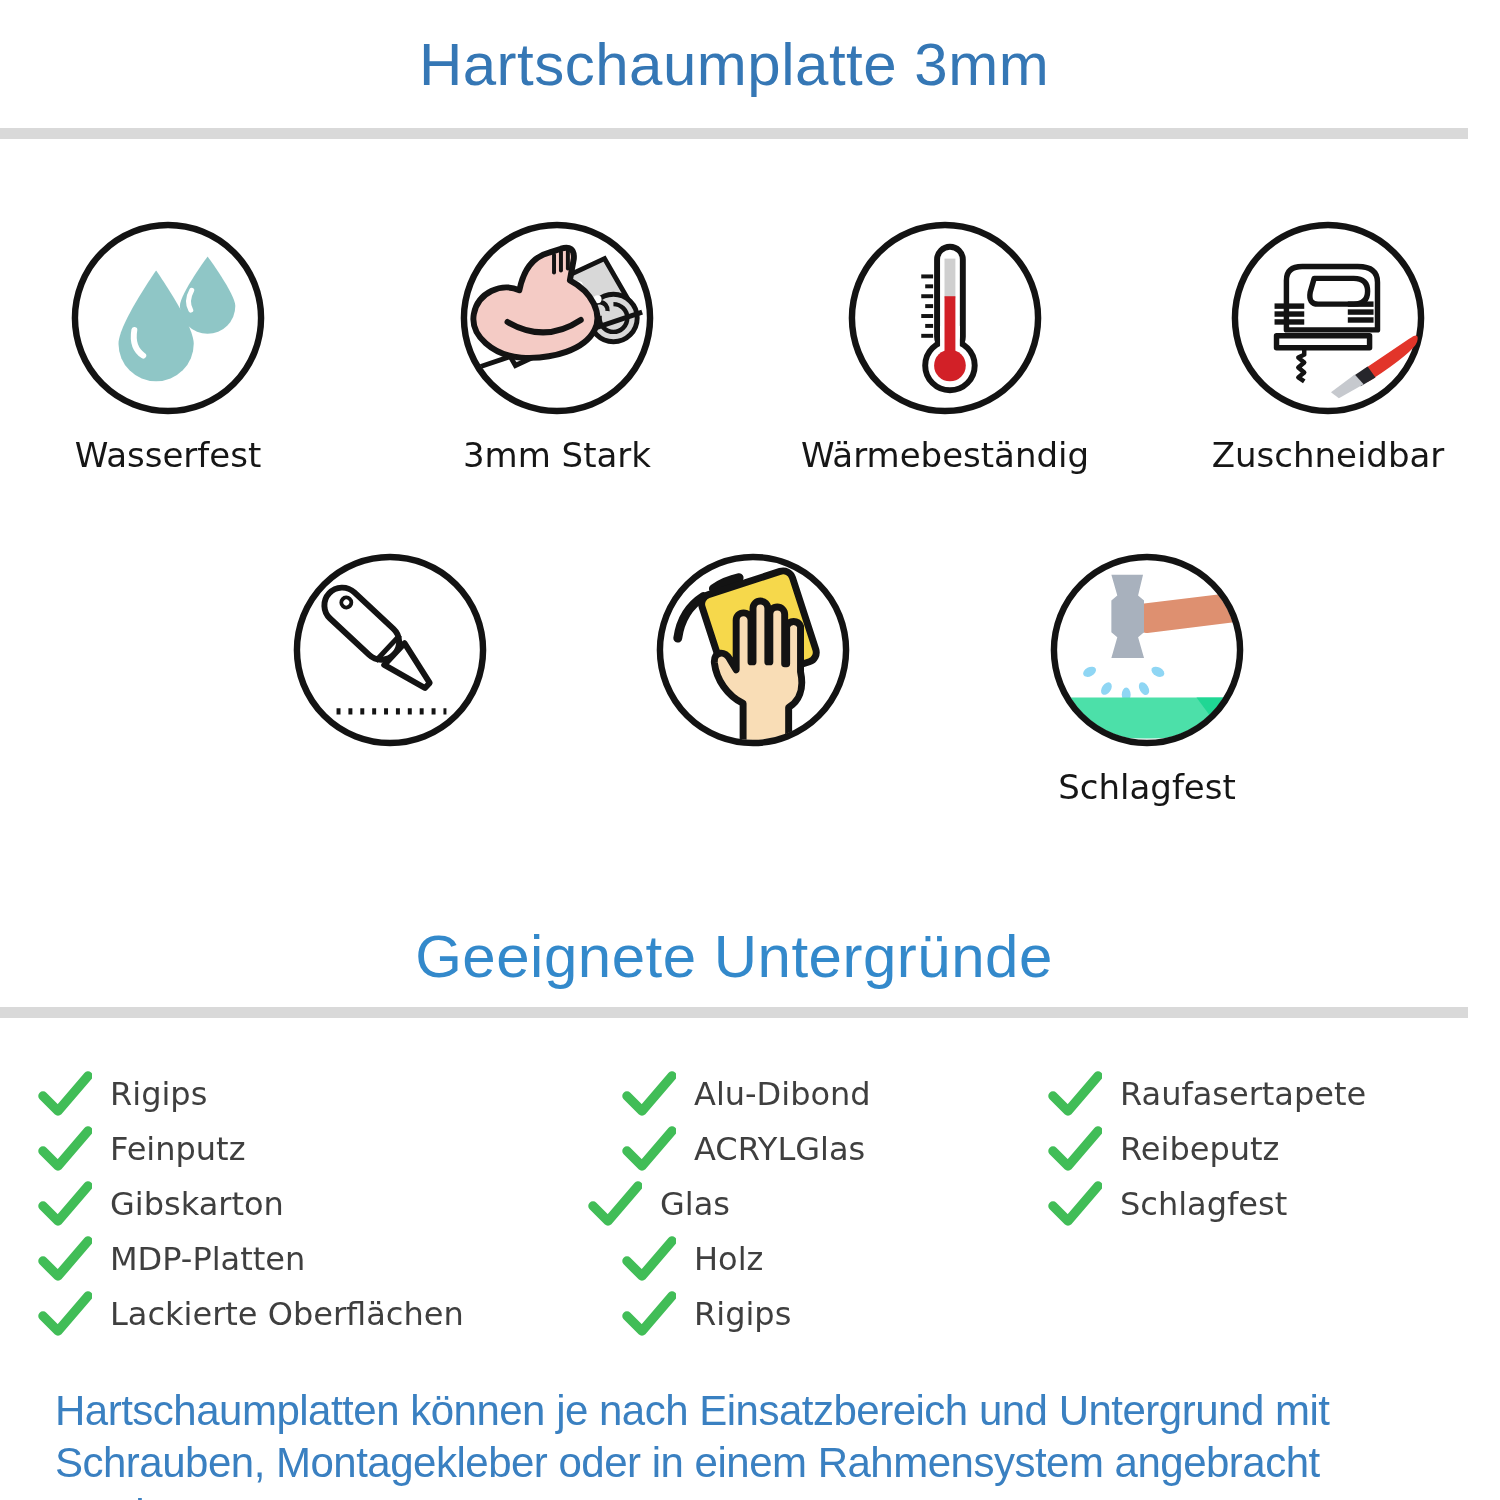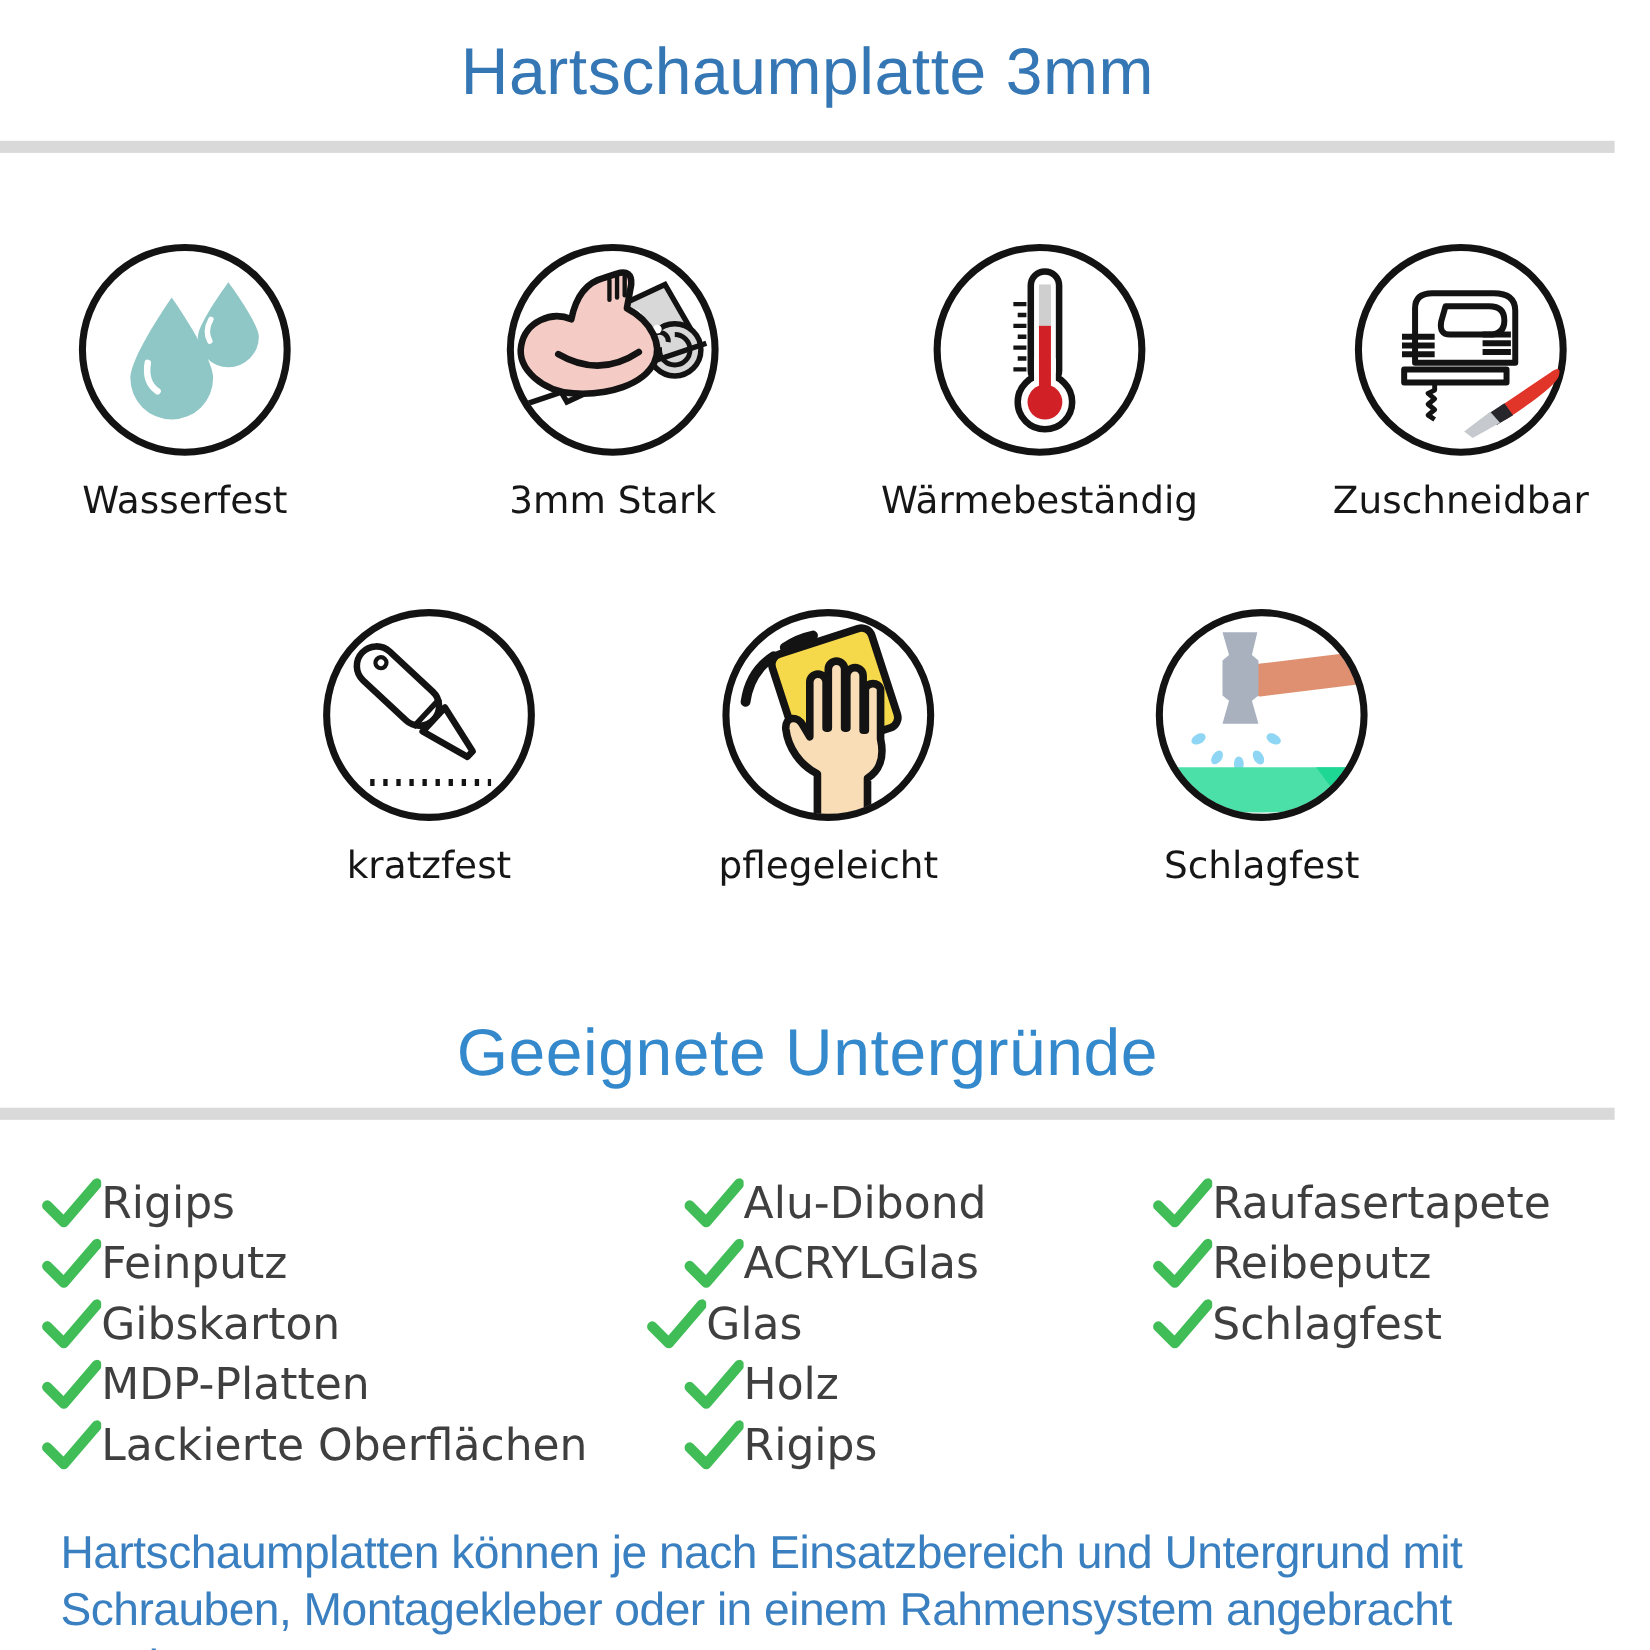--- a/index.html
+++ b/index.html
@@ -9,22 +9,22 @@
          font-size:60px;font-weight:400;letter-spacing:0.5px;}
   .title1{top:30px;color:var(--title-blue,#3577b5);}
   .title2{top:922px;color:var(--subtitle-blue,#3389cb);}
   .bar{position:absolute;left:0;width:100%;height:11px;background:var(--divider-gray,#d9d9d9);}
   .bar1{top:128px;}
   .bar2{top:1007px;}
   .feature{position:absolute;width:340px;text-align:center;}
   .feature svg{display:block;margin:0 auto;}
   .feature-label{margin-top:18px;font-family:"DejaVu Sans",sans-serif;
                  font-size:34px;color:var(--label-text,#161616);}
-  .check-item{position:absolute;display:flex;align-items:center;height:52px;
-              font-family:"DejaVu Sans",sans-serif;font-size:40px;color:var(--list-text,#3f3f3f);
+  .check-item{position:absolute;display:flex;align-items:center;gap:18px;height:52px;
+              font-family:"DejaVu Sans",sans-serif;font-size:32px;color:var(--list-text,#3f3f3f);
               white-space:nowrap;}
   .check-item svg{flex:0 0 auto;}
   .footer{position:absolute;left:55px;top:1385px;width:1400px;
           font-size:42px;letter-spacing:-0.5px;line-height:52px;
           color:var(--footer-blue,#3a80c1);}
 </style>
 </head>
 <body>
 
 <div class="canvas">
@@ -117,39 +117,37 @@
     <svg width="198" height="198" viewBox="0 0 200 200">
       <circle cx="100" cy="100" r="94" fill="#fff" stroke="#131313" stroke-width="6.5"></circle>
       <g transform="rotate(43 100 100)" fill="#fff" stroke="#131313" stroke-linejoin="round">
         <rect x="16" y="82" width="90" height="36" rx="18" stroke-width="6"></rect>
         <circle cx="35" cy="95" r="5" stroke-width="4"></circle>
         <path d="M106,85 L106,115 L152,104 L152,97 Z" stroke-width="6"></path>
         <line x1="97" y1="82" x2="97" y2="118" stroke-width="5"></line>
       </g>
       <line x1="46" y1="162" x2="157" y2="162" stroke="#131313" stroke-width="6.5" stroke-dasharray="4 8"></line>
     </svg>
-    <div class="feature-label">kratzfest</div>
   </div>
 
   <div class="feature" style="left:583px;top:551px">
     <svg width="198" height="198" viewBox="0 0 200 200">
       <defs>
           <clipPath id="clipHand">
             <circle cx="100" cy="100" r="91"></circle>
           </clipPath>
         </defs>
       <g clip-path="url(#clipHand)">
         <path d="M24,88 Q28,60 50,46" stroke="#131313" stroke-width="9" fill="none" stroke-linecap="round"></path>
         <path d="M60,38 Q72,30 86,27" stroke="#131313" stroke-width="9" fill="none" stroke-linecap="round"></path>
         <rect x="58" y="30" width="96" height="96" rx="10" transform="rotate(-18 106 78)" fill="var(--cloth-yellow,#f6d84b)" stroke="#131313" stroke-width="7"></rect>
         <path d="M90,198 L90,154 C74,146 63,130 61,113 C60,101 72,100 77,110 L83,120 L83,70 A7.5,7.5 0 0 1 98,70 L98,112 L100,112 L100,58 A7.5,7.5 0 0 1 115,58 L115,112 L117,112 L117,64 A7.5,7.5 0 0 1 132,64 L132,114 L134,114 L134,76 A7.5,7.5 0 0 1 148,76 L148,122 C152,140 146,152 136,158 L136,198 Z" fill="#f9ddb6" stroke="#131313" stroke-width="7" stroke-linejoin="round"></path>
       </g>
       <circle cx="100" cy="100" r="94" fill="none" stroke="#131313" stroke-width="6.5"></circle>
     </svg>
-    <div class="feature-label">pflegeleicht</div>
   </div>
 
   <div class="feature" style="left:977px;top:551px">
     <svg width="198" height="198" viewBox="0 0 200 200">
       <defs>
           <clipPath id="clipHammer">
             <circle cx="100" cy="100" r="91"></circle>
           </clipPath>
         </defs>
       <g clip-path="url(#clipHammer)">

